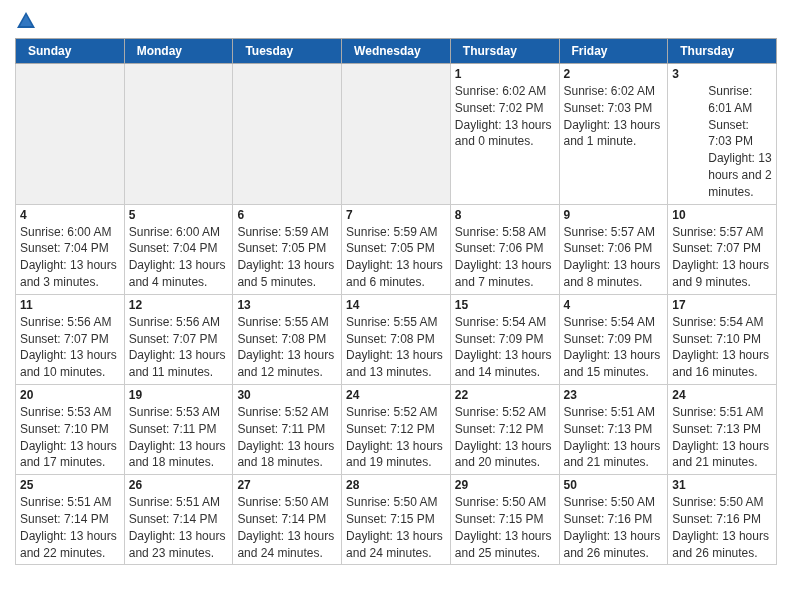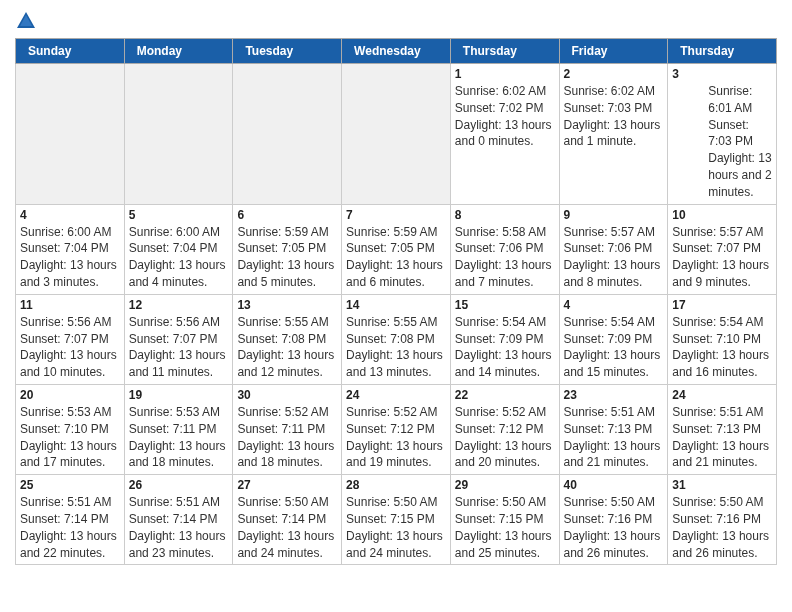--- a/index.html
+++ b/index.html
@@ -311,21 +311,21 @@
 Sunset: 7:15 PM
 Daylight: 13 hours and 24 minutes.</div>
           </td>
           <td>
             <div class="day-number">29</div>
             <div class="day-info" style="white-space: pre-line;">Sunrise: 5:50 AM
 Sunset: 7:15 PM
 Daylight: 13 hours and 25 minutes.</div>
           </td>
           <td>
-            <div class="day-number">40</div>
+            <div class="day-number">50</div>
             <div class="day-info" style="white-space: pre-line;">Sunrise: 5:50 AM
 Sunset: 7:16 PM
 Daylight: 13 hours and 26 minutes.</div>
           </td>
           <td>
             <div class="day-number">31</div>
             <div class="day-info" style="white-space: pre-line;">Sunrise: 5:50 AM
 Sunset: 7:16 PM
 Daylight: 13 hours and 26 minutes.</div>
           </td>

